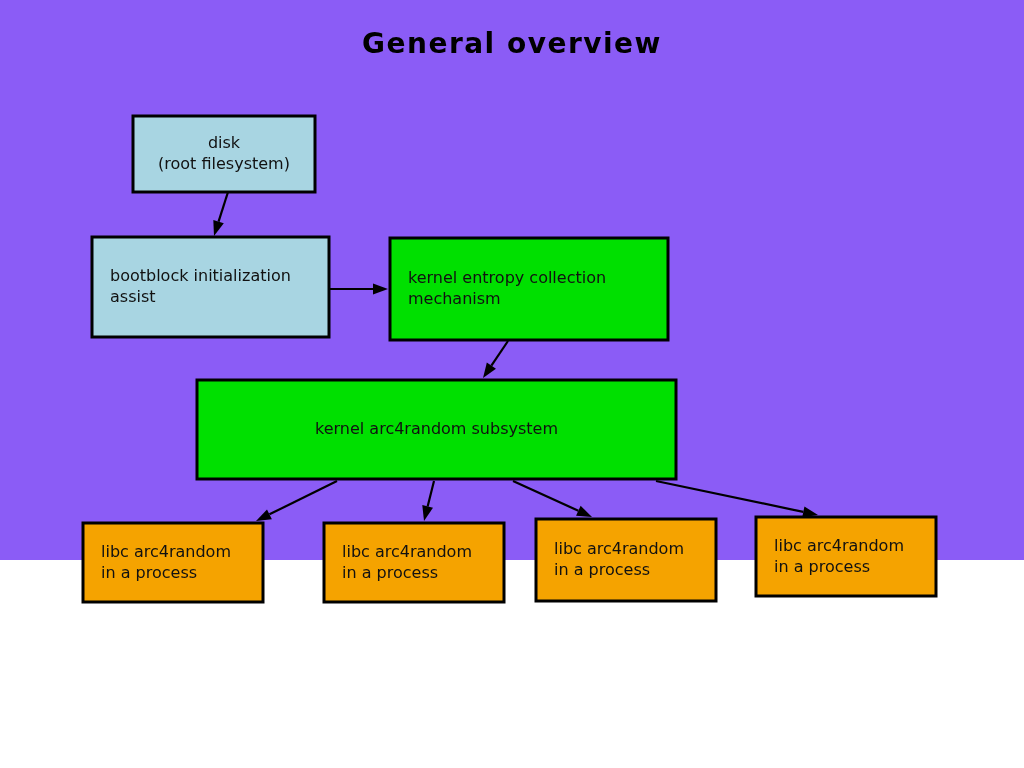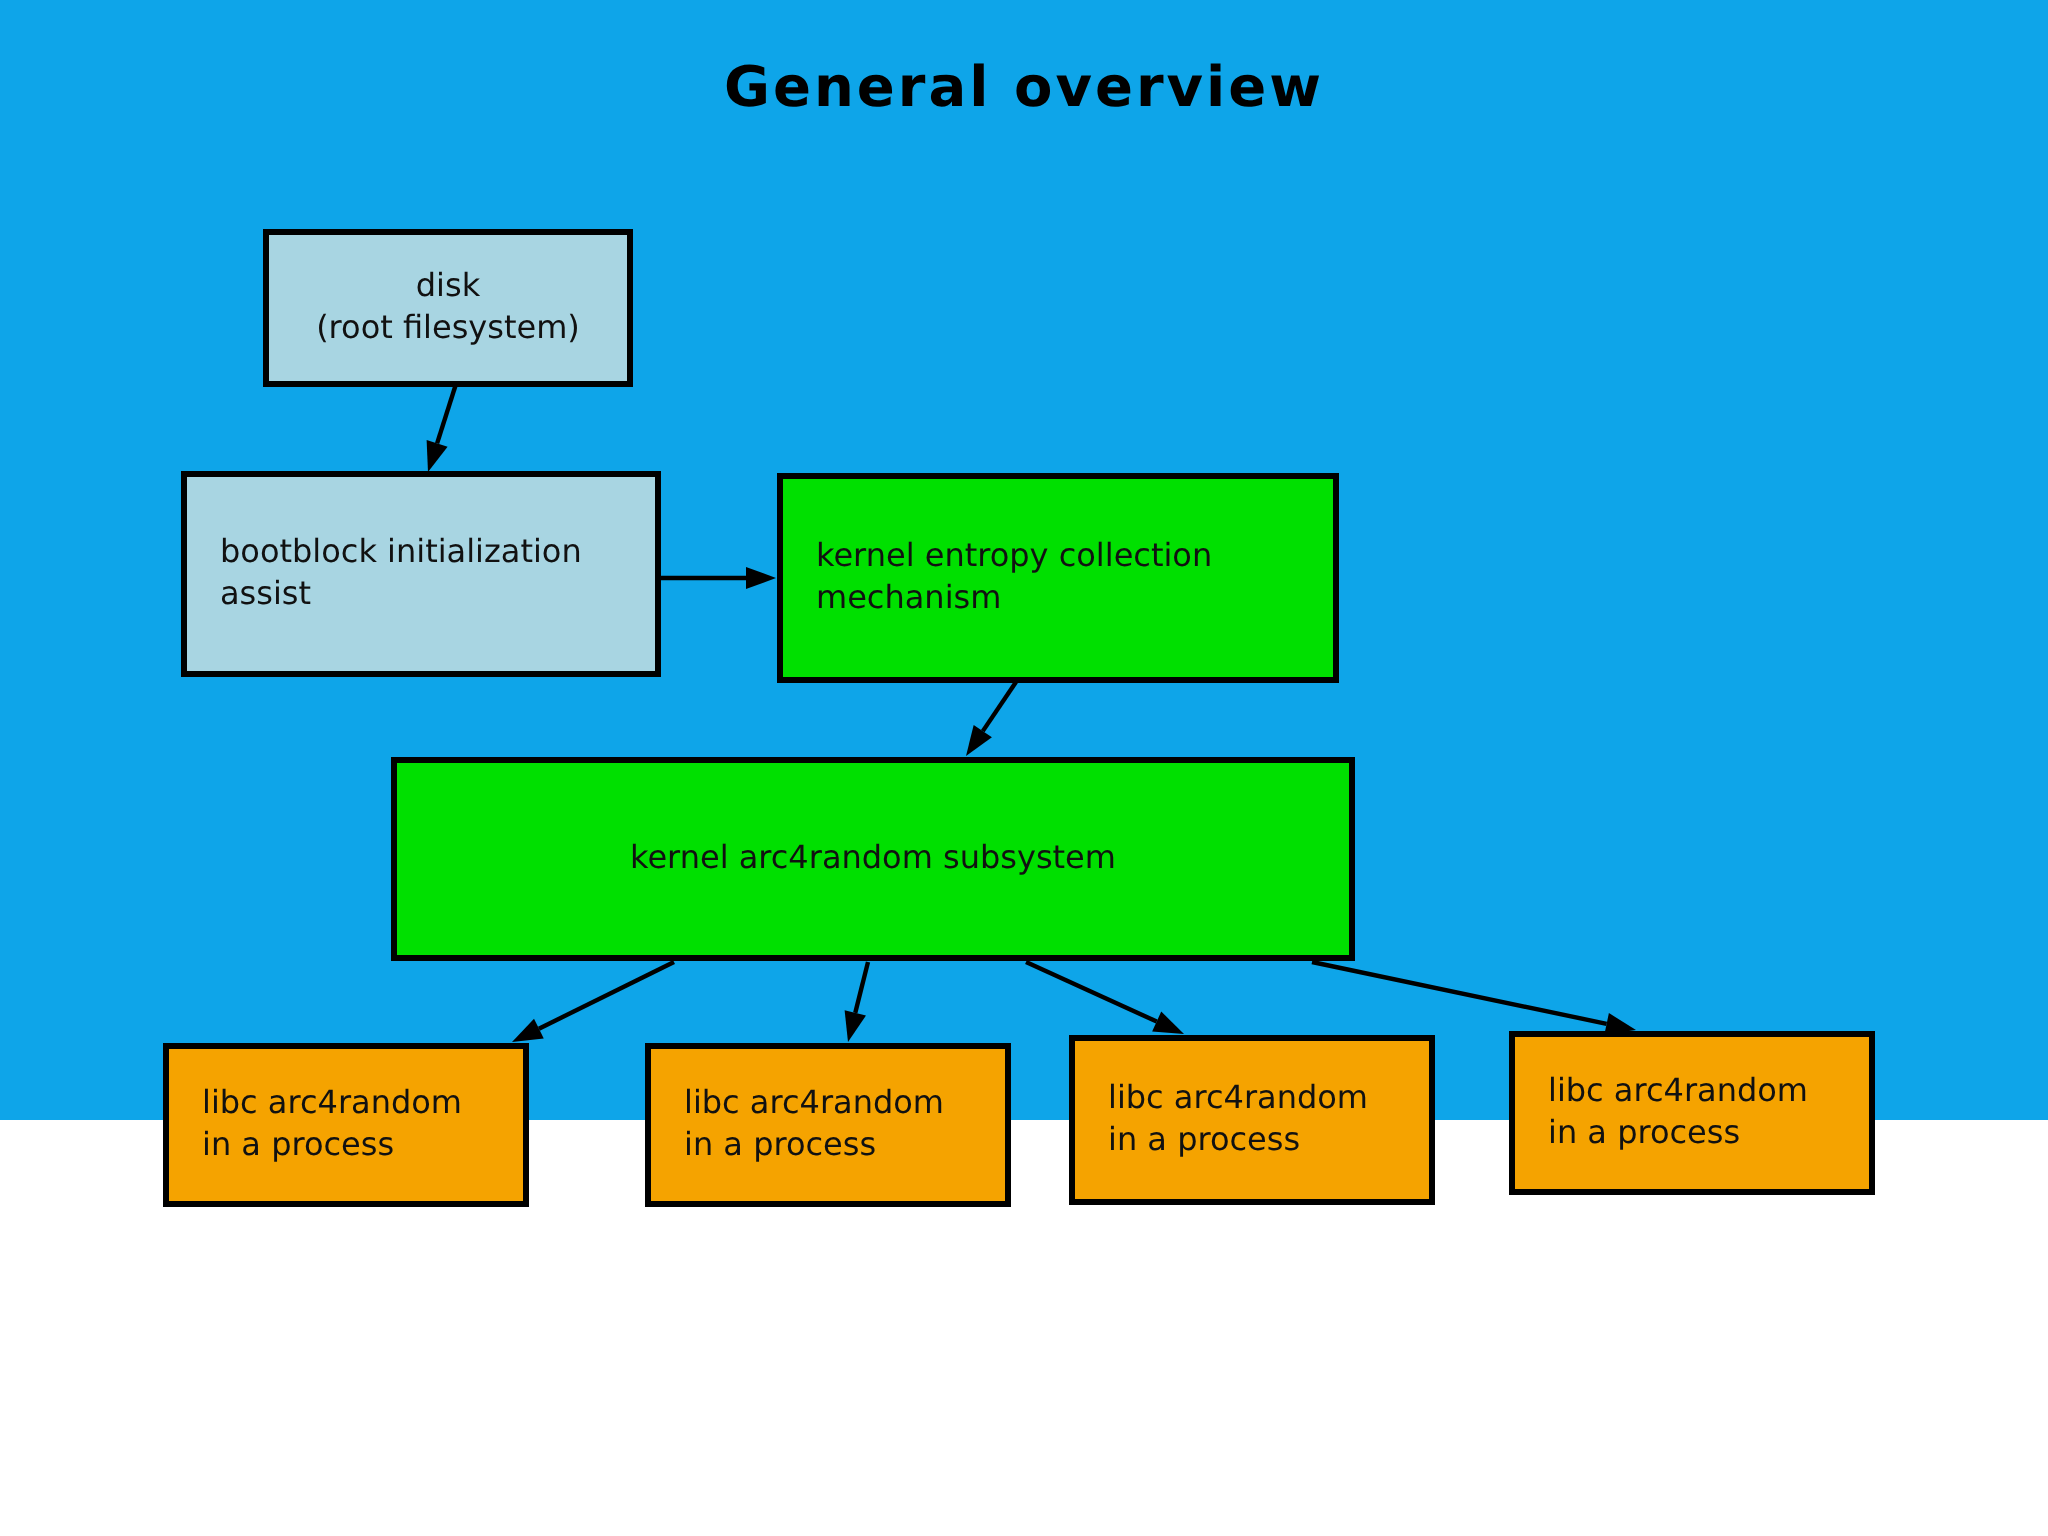--- a/index.html
+++ b/index.html
@@ -10,21 +10,21 @@
   body {
     width: 1024px;
     height: 768px;
     overflow: hidden;
     font-family: "DejaVu Sans", sans-serif;
   }
   #canvas {
     position: relative;
     width: 1024px;
     height: 560px;
-    background: #0ea5e9;
+    background: #8b5cf6;
   }
   #diagram-svg {
     position: absolute;
     left: 0;
     top: 0;
     width: 1024px;
     height: 768px;
   }
   .diagram-title {
     font-family: "DejaVu Sans", sans-serif;

